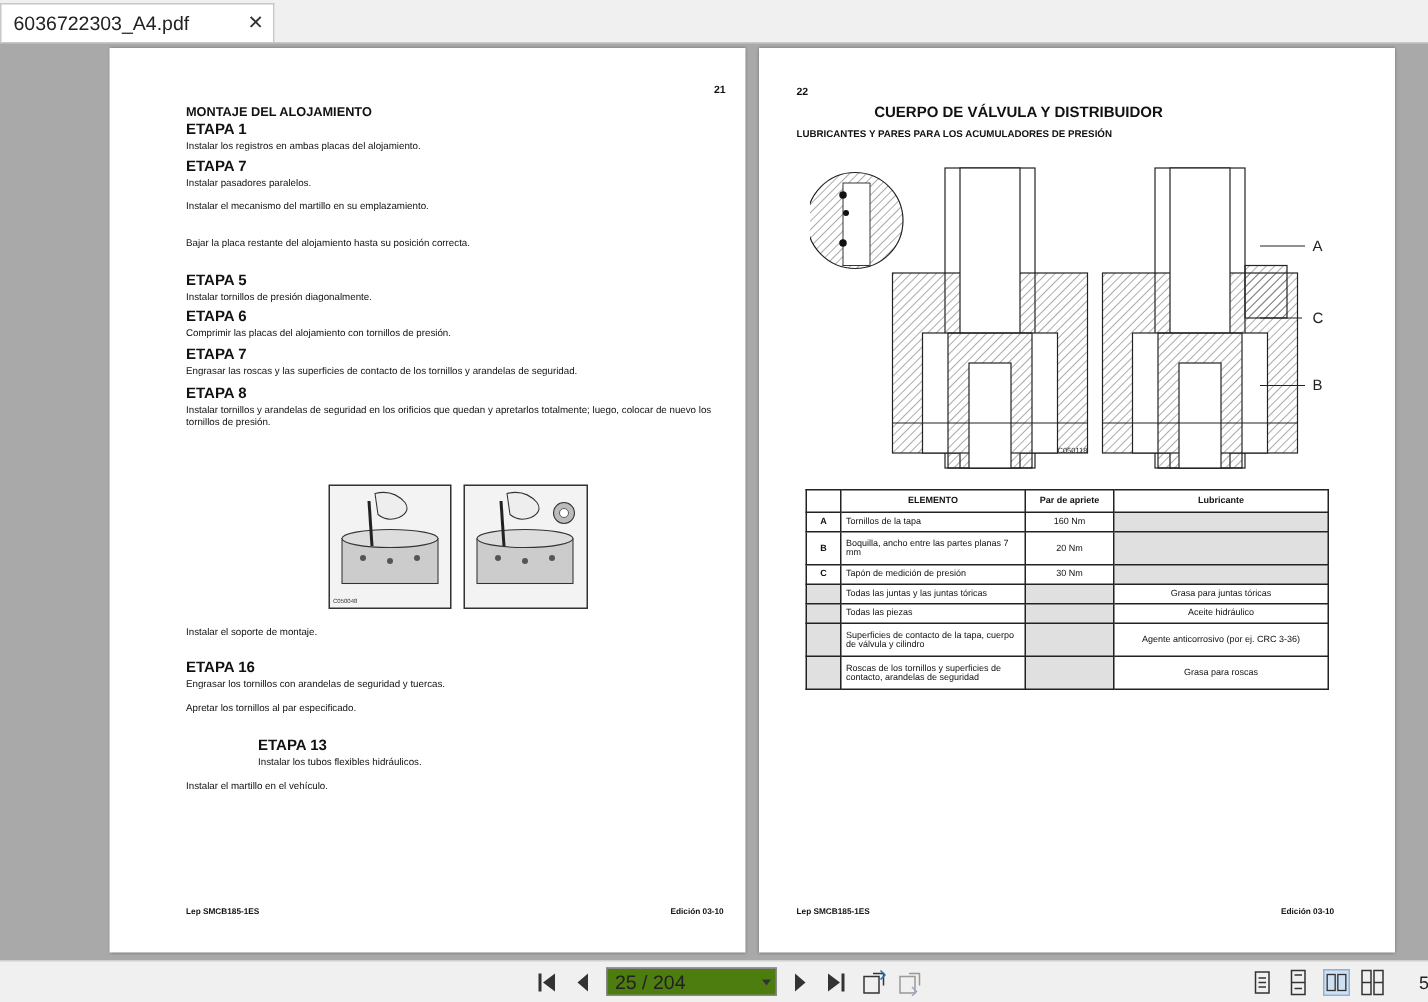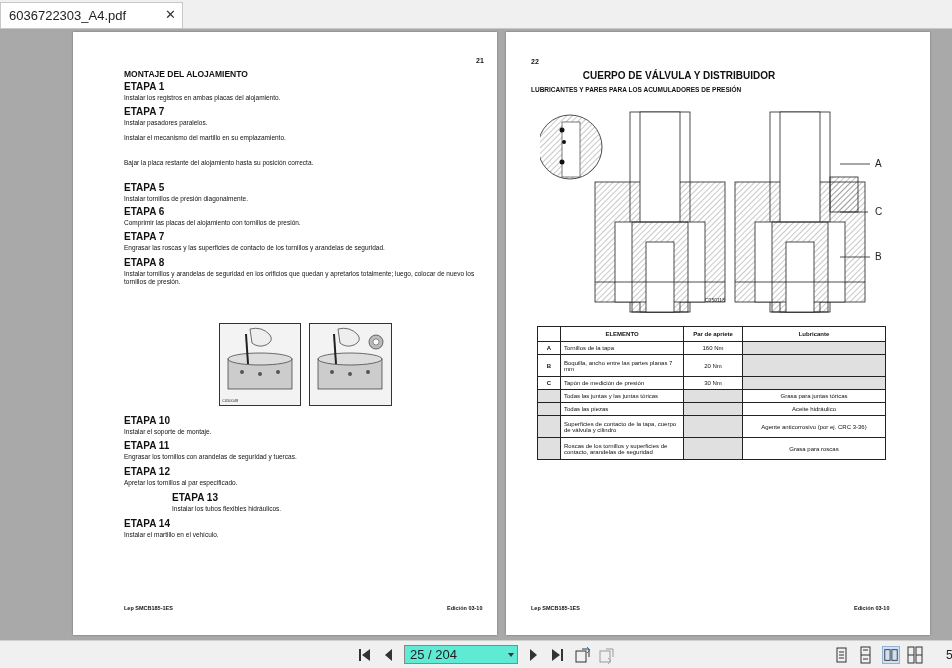--- a/index.html
+++ b/index.html
@@ -25,21 +25,21 @@
   table.spec{position:absolute;left:31px;top:294px;width:349px;border-collapse:collapse;font-size:6px;color:#111;}
   table.spec td, table.spec th{border:1px solid #222;padding:1px 3px;vertical-align:middle;}
   table.spec th{font-weight:bold;text-align:center;height:12px;}
   table.spec td.k{width:16px;text-align:center;font-weight:bold;}
   table.spec td.e{width:116px;}
   table.spec td.t{width:52px;text-align:center;}
   table.spec td.l{text-align:center;}
   td.shade{background:#e0e0e0;}
   .toolbar{position:absolute;left:0;top:640px;width:952px;height:28px;background:#f0f0f0;border-top:1px solid #d0d0d0;}
   .tb-btn{position:absolute;top:5px;width:18px;height:18px;cursor:pointer;}
-  .page-sel{position:absolute;left:404px;top:4px;width:114px;height:19px;border:1px solid #888;background:#5eead4;box-sizing:border-box;font-size:13px;color:#222;}
+  .page-sel{position:absolute;left:404px;top:4px;width:114px;height:19px;border:1px solid #888;background:#4d7c0f;box-sizing:border-box;font-size:13px;color:#222;}
   .page-sel span{position:absolute;left:5px;top:1px;}
   .page-sel .dd{position:absolute;right:3px;top:7px;width:0;height:0;border-left:3px solid transparent;border-right:3px solid transparent;border-top:4px solid #333;}
   .zoomtxt{position:absolute;left:946px;top:648px;font-size:12px;color:#222;}
 </style>
 </head>
 <body>
 
 <div class="tabbar">
   <div class="tab">
     <span class="tab-title">6036722303_A4.pdf</span>
@@ -104,37 +104,34 @@
         <path d="M28 5 q12 -3 20 6 q4 6 -4 10 q-8 3 -14 -2z" fill="#eee" stroke="#333" stroke-width=".7"></path>
         <circle cx="66" cy="18" r="7" fill="#bbb" stroke="#333" stroke-width=".7"></circle>
           <circle cx="66" cy="18" r="3" fill="#fff" stroke="#333" stroke-width=".5"></circle>
         <circle cx="22" cy="48" r="2" fill="#555"></circle>
           <circle cx="40" cy="50" r="2" fill="#555"></circle>
           <circle cx="58" cy="48" r="2" fill="#555"></circle>
       </svg>
     </div>
 
     <div class="step" style="top:384px;">
-        <div class="step-h">ETAPA 10</div>
         <div class="step-t">Instalar el soporte de montaje.</div>
       </div>
     <div class="step" style="top:409px;">
-        <div class="step-h">ETAPA 11</div>
+        <div class="step-h">ETAPA 16</div>
         <div class="step-t">Engrasar los tornillos con arandelas de seguridad y tuercas.</div>
       </div>
     <div class="step" style="top:435px;">
-        <div class="step-h">ETAPA 12</div>
         <div class="step-t">Apretar los tornillos al par especificado.</div>
       </div>
     <div class="step" style="top:461px;margin-left:48px;">
         <div class="step-h">ETAPA 13</div>
         <div class="step-t">Instalar los tubos flexibles hidráulicos.</div>
       </div>
     <div class="step" style="top:487px;">
-        <div class="step-h">ETAPA 14</div>
         <div class="step-t">Instalar el martillo en el vehículo.</div>
       </div>
 
     <span class="foot" style="left:51px;">Lep SMCB185-1ES</span>
     <span class="foot" style="left:374px;">Edición 03-10</span>
   </div>
 
   <div class="page p2">
     <span class="pnum" style="left:25px;top:26px;">22</span>
     <div class="p2-title">CUERPO DE VÁLVULA Y DISTRIBUIDOR</div>

